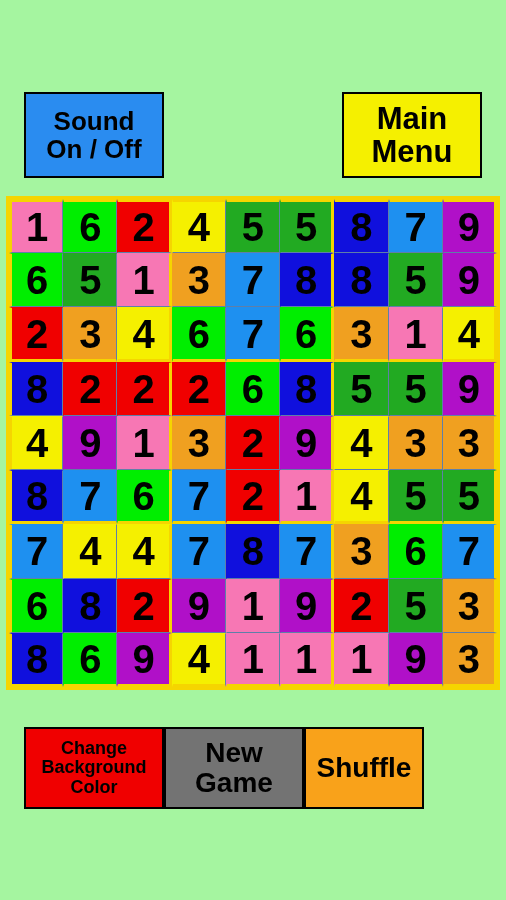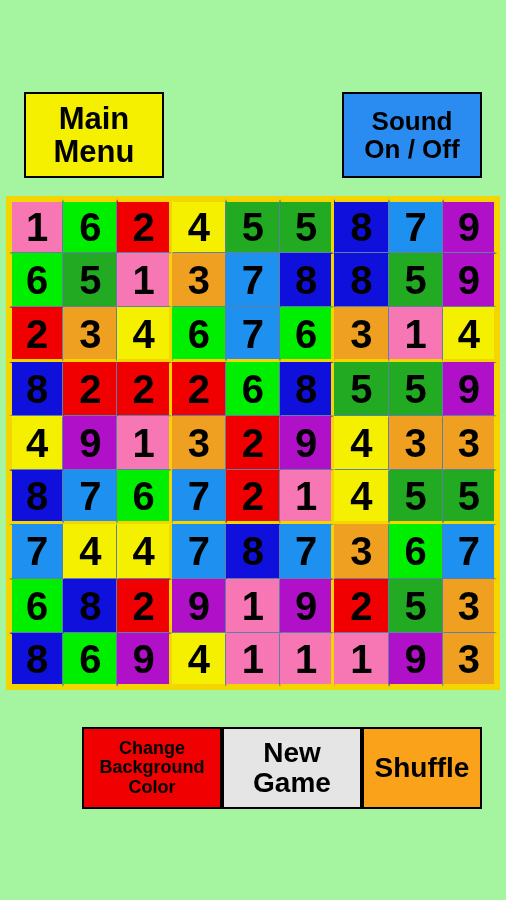--- a/index.html
+++ b/index.html
@@ -29,21 +29,21 @@
     box-sizing: border-box;
   }
   .btn-row.top {
     margin-top: 92px;
     padding: 0 24px;
     justify-content: space-between;
   }
   .btn-row.bottom {
     margin-top: 27px;
     padding: 10px 24px;
-    justify-content: flex-end;
+    justify-content: flex-start;
   }
   .gbtn {
     border: 2px solid #000000;
     display: flex;
     align-items: center;
     justify-content: center;
     text-align: center;
     box-sizing: border-box;
     color: #000000;
     line-height: 1.08;
@@ -103,27 +103,27 @@
   .cell.bx-b { border-bottom: 3px solid #f5d500; }
   .cell.bx-l { border-left: 3px solid #f5d500; }
   .cell.bx-t { border-top: 3px solid #f5d500; }
 </style>
 </head>
 <body style="background: rgb(165, 245, 160);">
 
 <div id="app">
 
   <div class="btn-row top">
+    <div class="gbtn btn-sound" style="background: rgb(42, 140, 240);">
+      <span class="lbl">Sound
+On / Off</span>
+    </div>
     <div class="gbtn btn-main" style="background: rgb(245, 240, 0);">
       <span class="lbl">Main
 Menu</span>
-    </div>
-    <div class="gbtn btn-sound" style="background: rgb(42, 140, 240);">
-      <span class="lbl">Sound
-On / Off</span>
     </div>
   </div>
 
   <div id="grid-wrap" style="background: rgb(245, 213, 0);">
     <div id="grid">
         <div class="cell bx-l bx-t" style="background: rgb(247, 119, 180);">
           <span>1</span>
         </div>
         <div class="cell bx-t" style="background: rgb(0, 238, 0);">
           <span>6</span>
@@ -367,21 +367,21 @@
         </div>
       </div>
   </div>
 
   <div class="btn-row bottom">
     <div class="gbtn btn-bgcolor" style="background: rgb(240, 0, 0);">
       <span class="lbl">Change
 Background
 Color</span>
     </div>
-    <div class="gbtn btn-newgame" style="background: #e5e5e5;">
+    <div class="gbtn btn-newgame" style="background: #737373;">
       <span class="lbl">New
 Game</span>
     </div>
     <div class="gbtn btn-shuffle" style="background: rgb(249, 162, 26);">
       <span class="lbl">Shuffle</span>
     </div>
   </div>
 
 </div>
 

